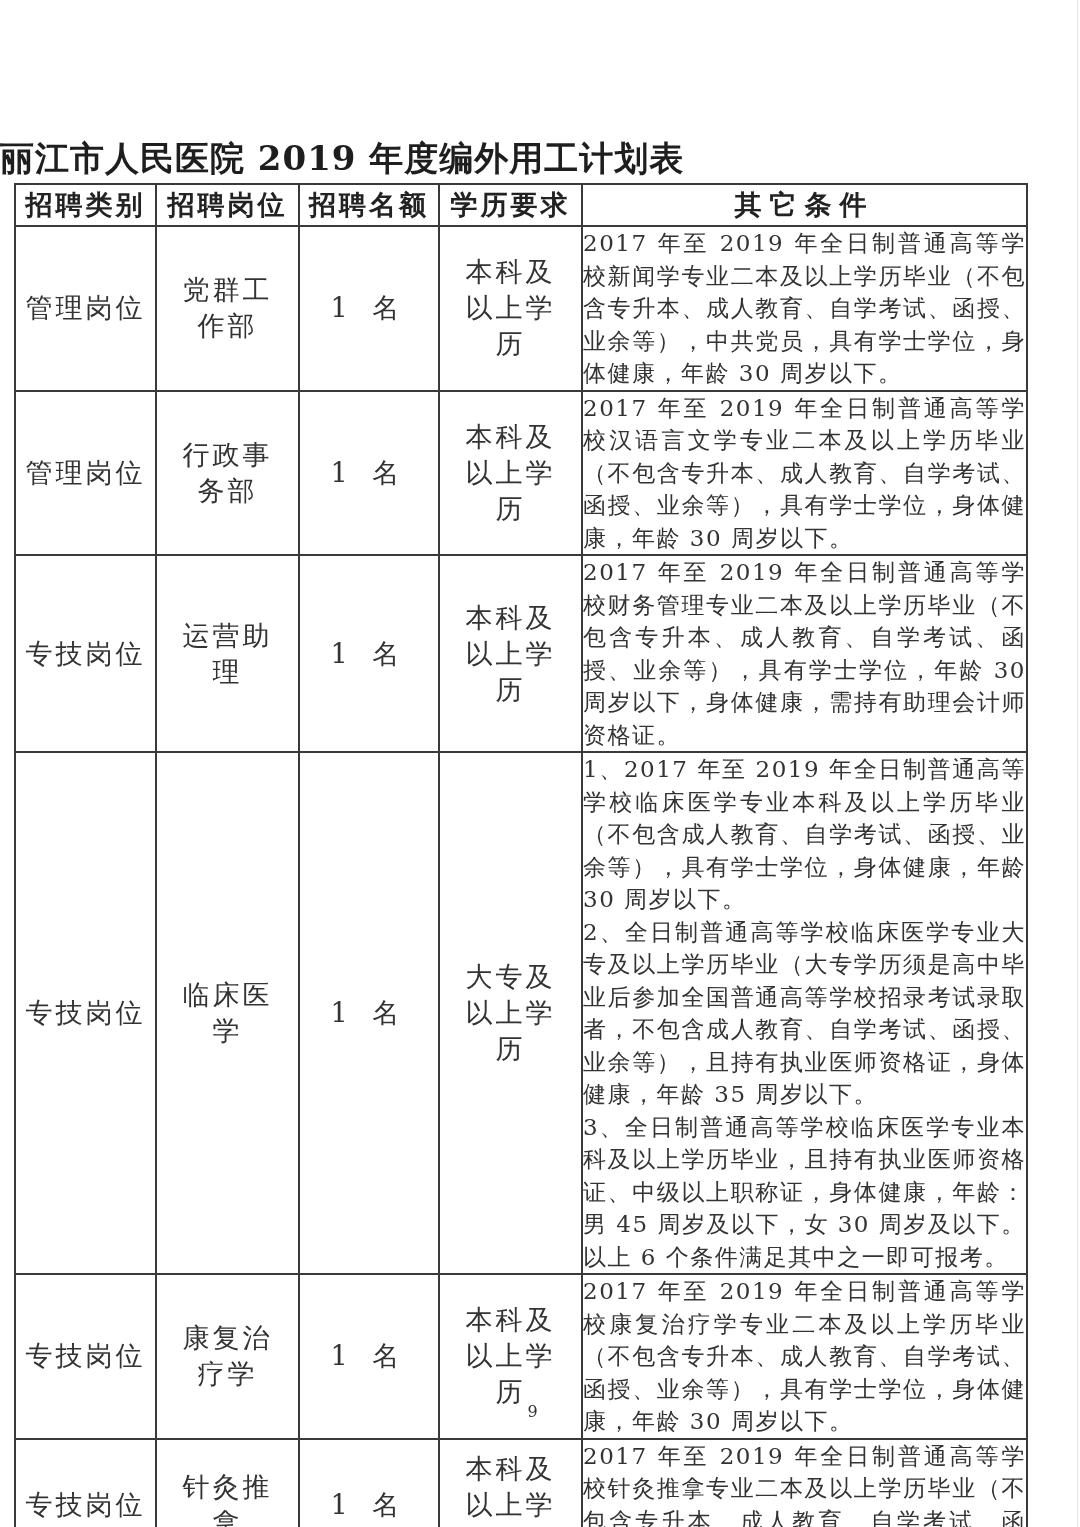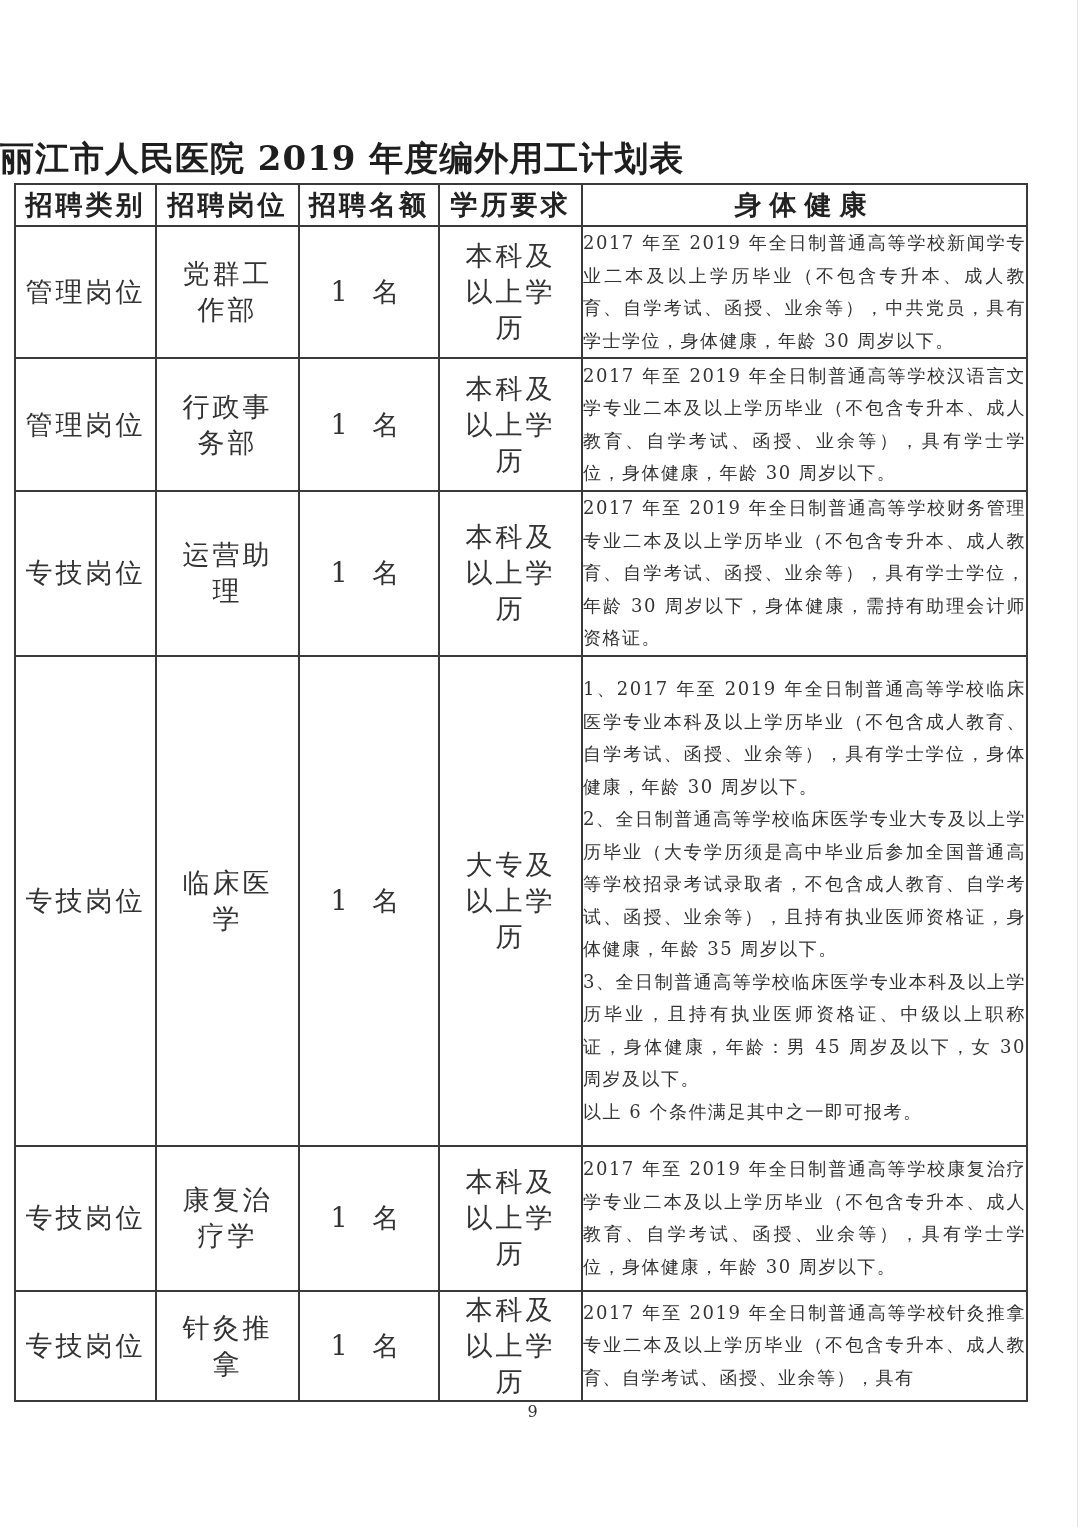--- a/index.html
+++ b/index.html
@@ -61,21 +61,21 @@
       font-size: 27px;
       letter-spacing: 3px;
       line-height: 36px;
       color: #333;
     }
     td.num {
       letter-spacing: 8px;
       text-align: center;
     }
     td.cond {
-      font-size: 18px;
+      font-size: 23px;
       line-height: 32.5px;
       padding: 2px 6px 2px 8px;
       text-align: justify;
       letter-spacing: 1.5px;
       color: #333;
       vertical-align: middle;
     }
     td.cond .para {
       display: block;
     }
@@ -108,21 +108,21 @@
     <col style="width:140px">
     <col style="width:143px">
     <col style="width:445px">
   </colgroup>
   <thead>
     <tr>
       <th>招聘类别</th>
       <th>招聘岗位</th>
       <th>招聘名额</th>
       <th>学历要求</th>
-      <th style="letter-spacing:8px">身体健康</th>
+      <th style="letter-spacing:8px">其它条件</th>
     </tr>
   </thead>
   <tbody>
 
     <tr style="height:129px">
       <td class="cat">管理岗位</td>
       <td class="pos"><span class="pos-inner">党群工作部</span></td>
       <td class="num">1 名</td>
       <td class="edu"><span class="edu-inner">本科及以上学历</span></td>
       <td class="cond">

